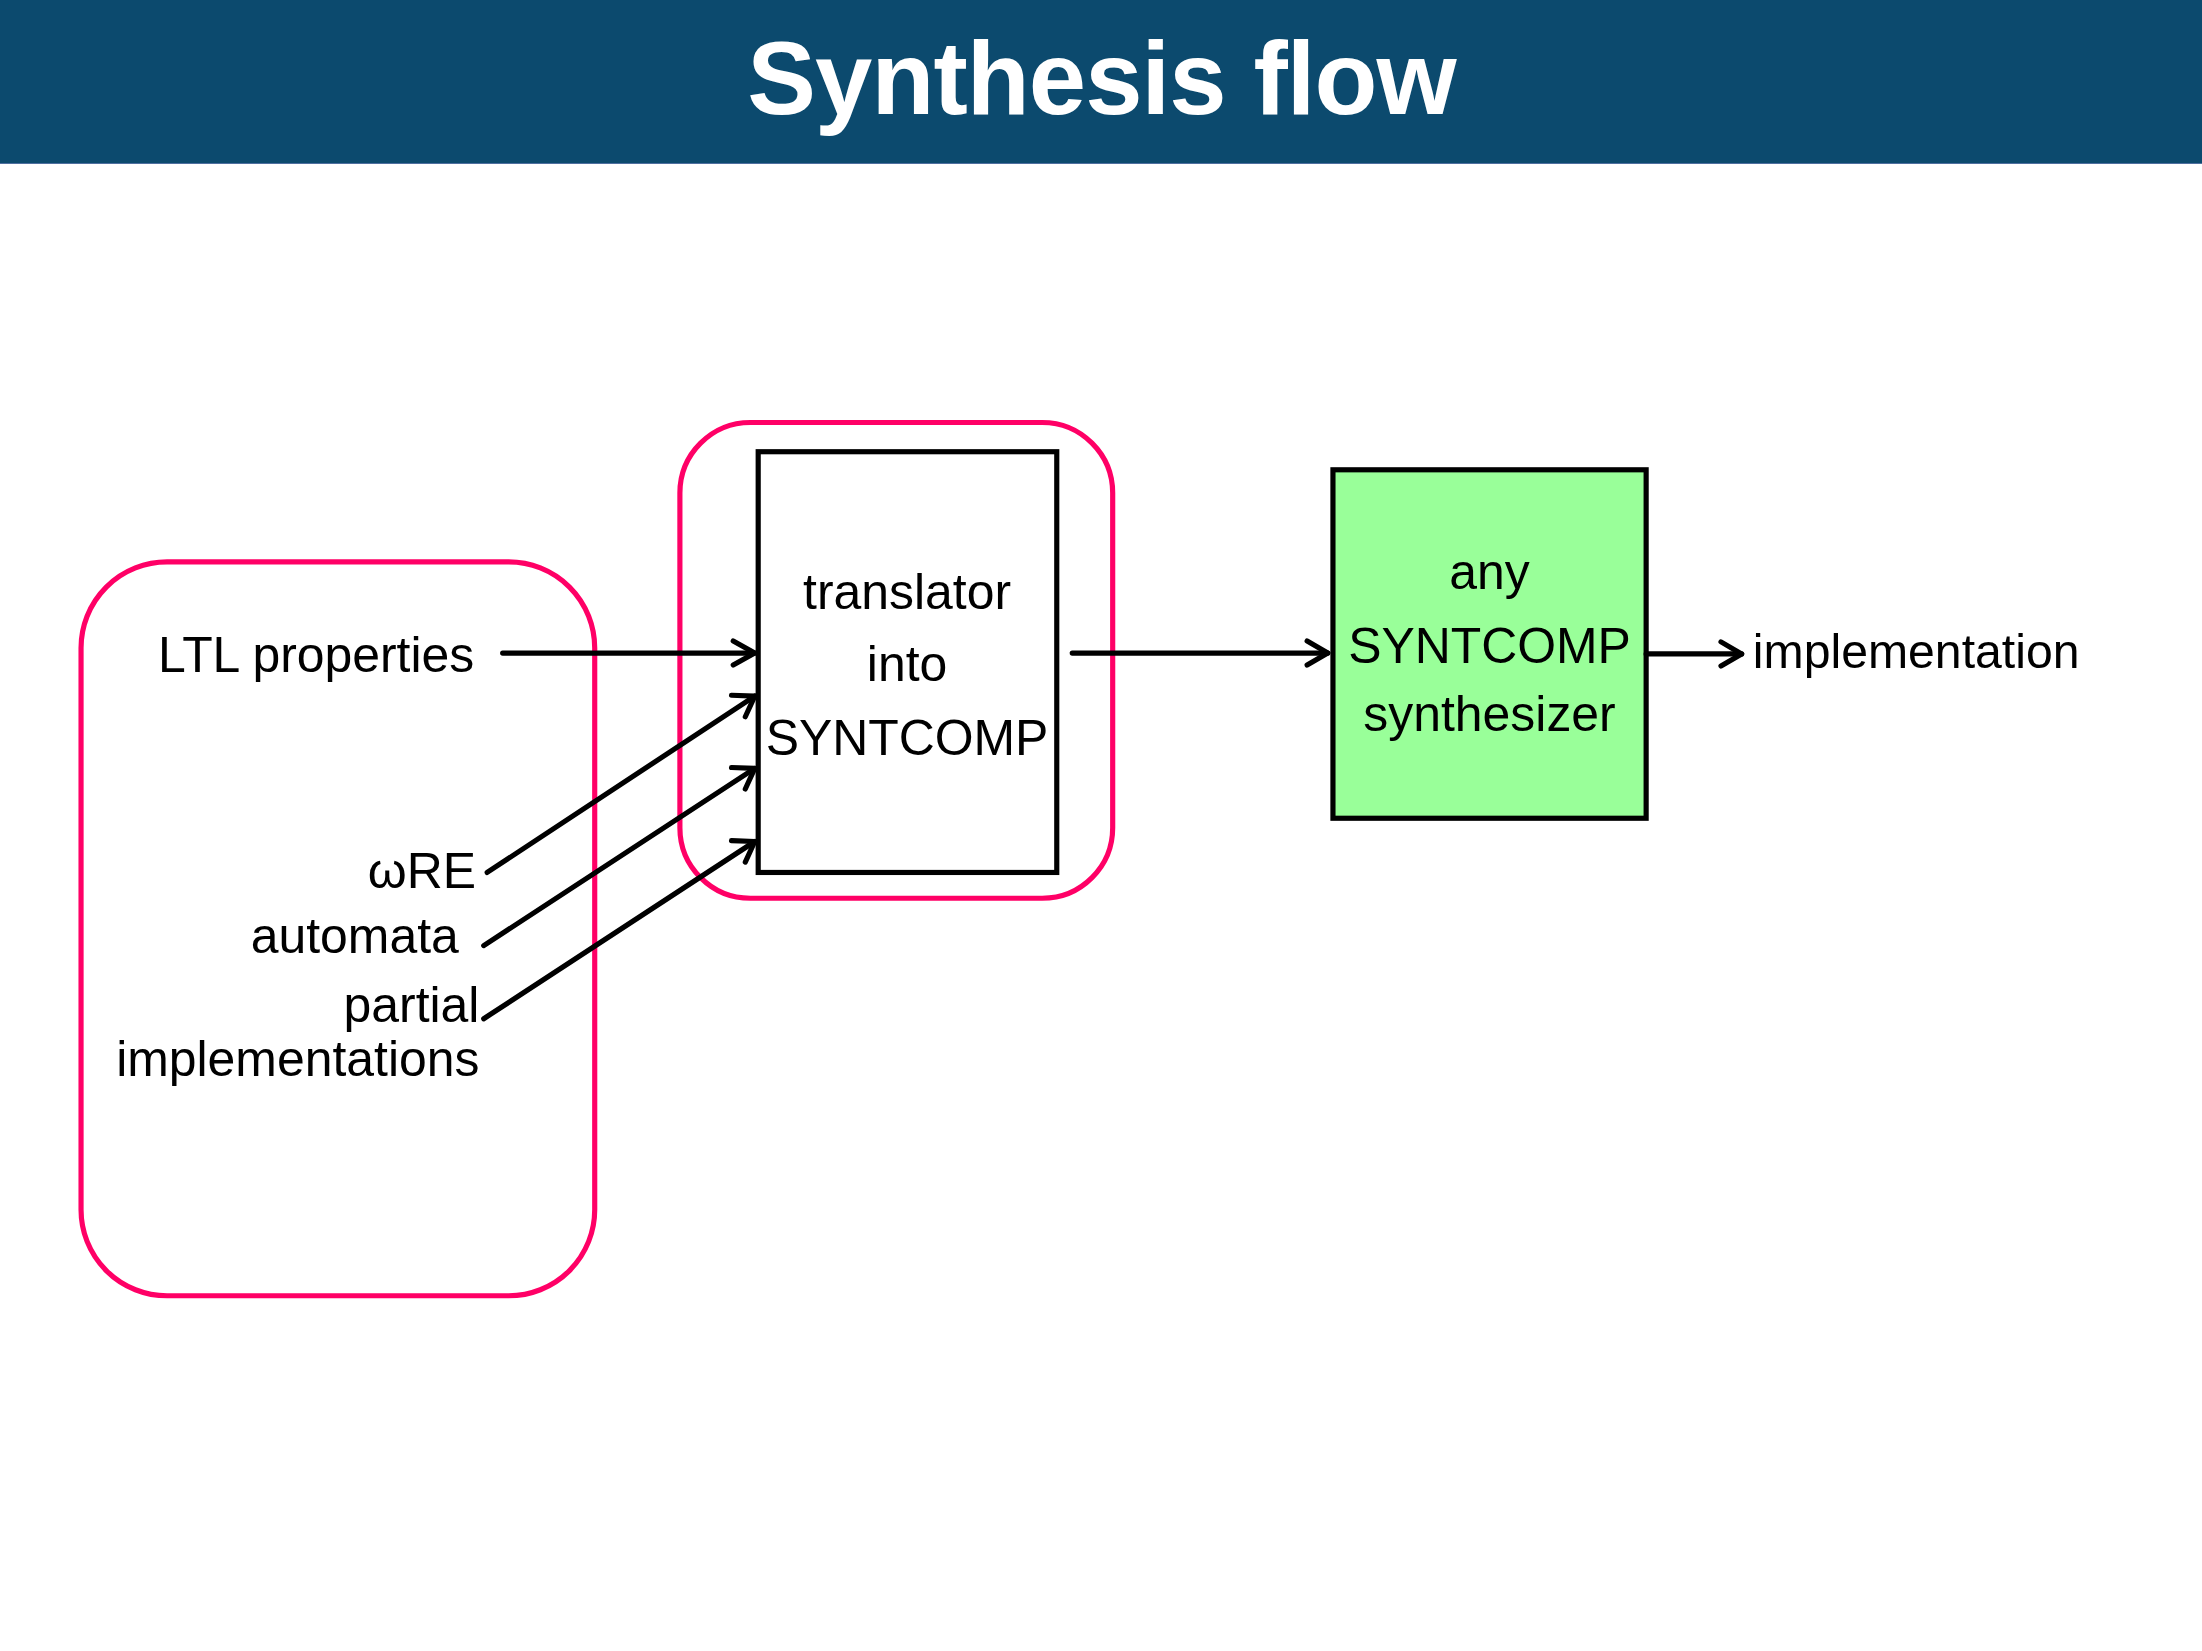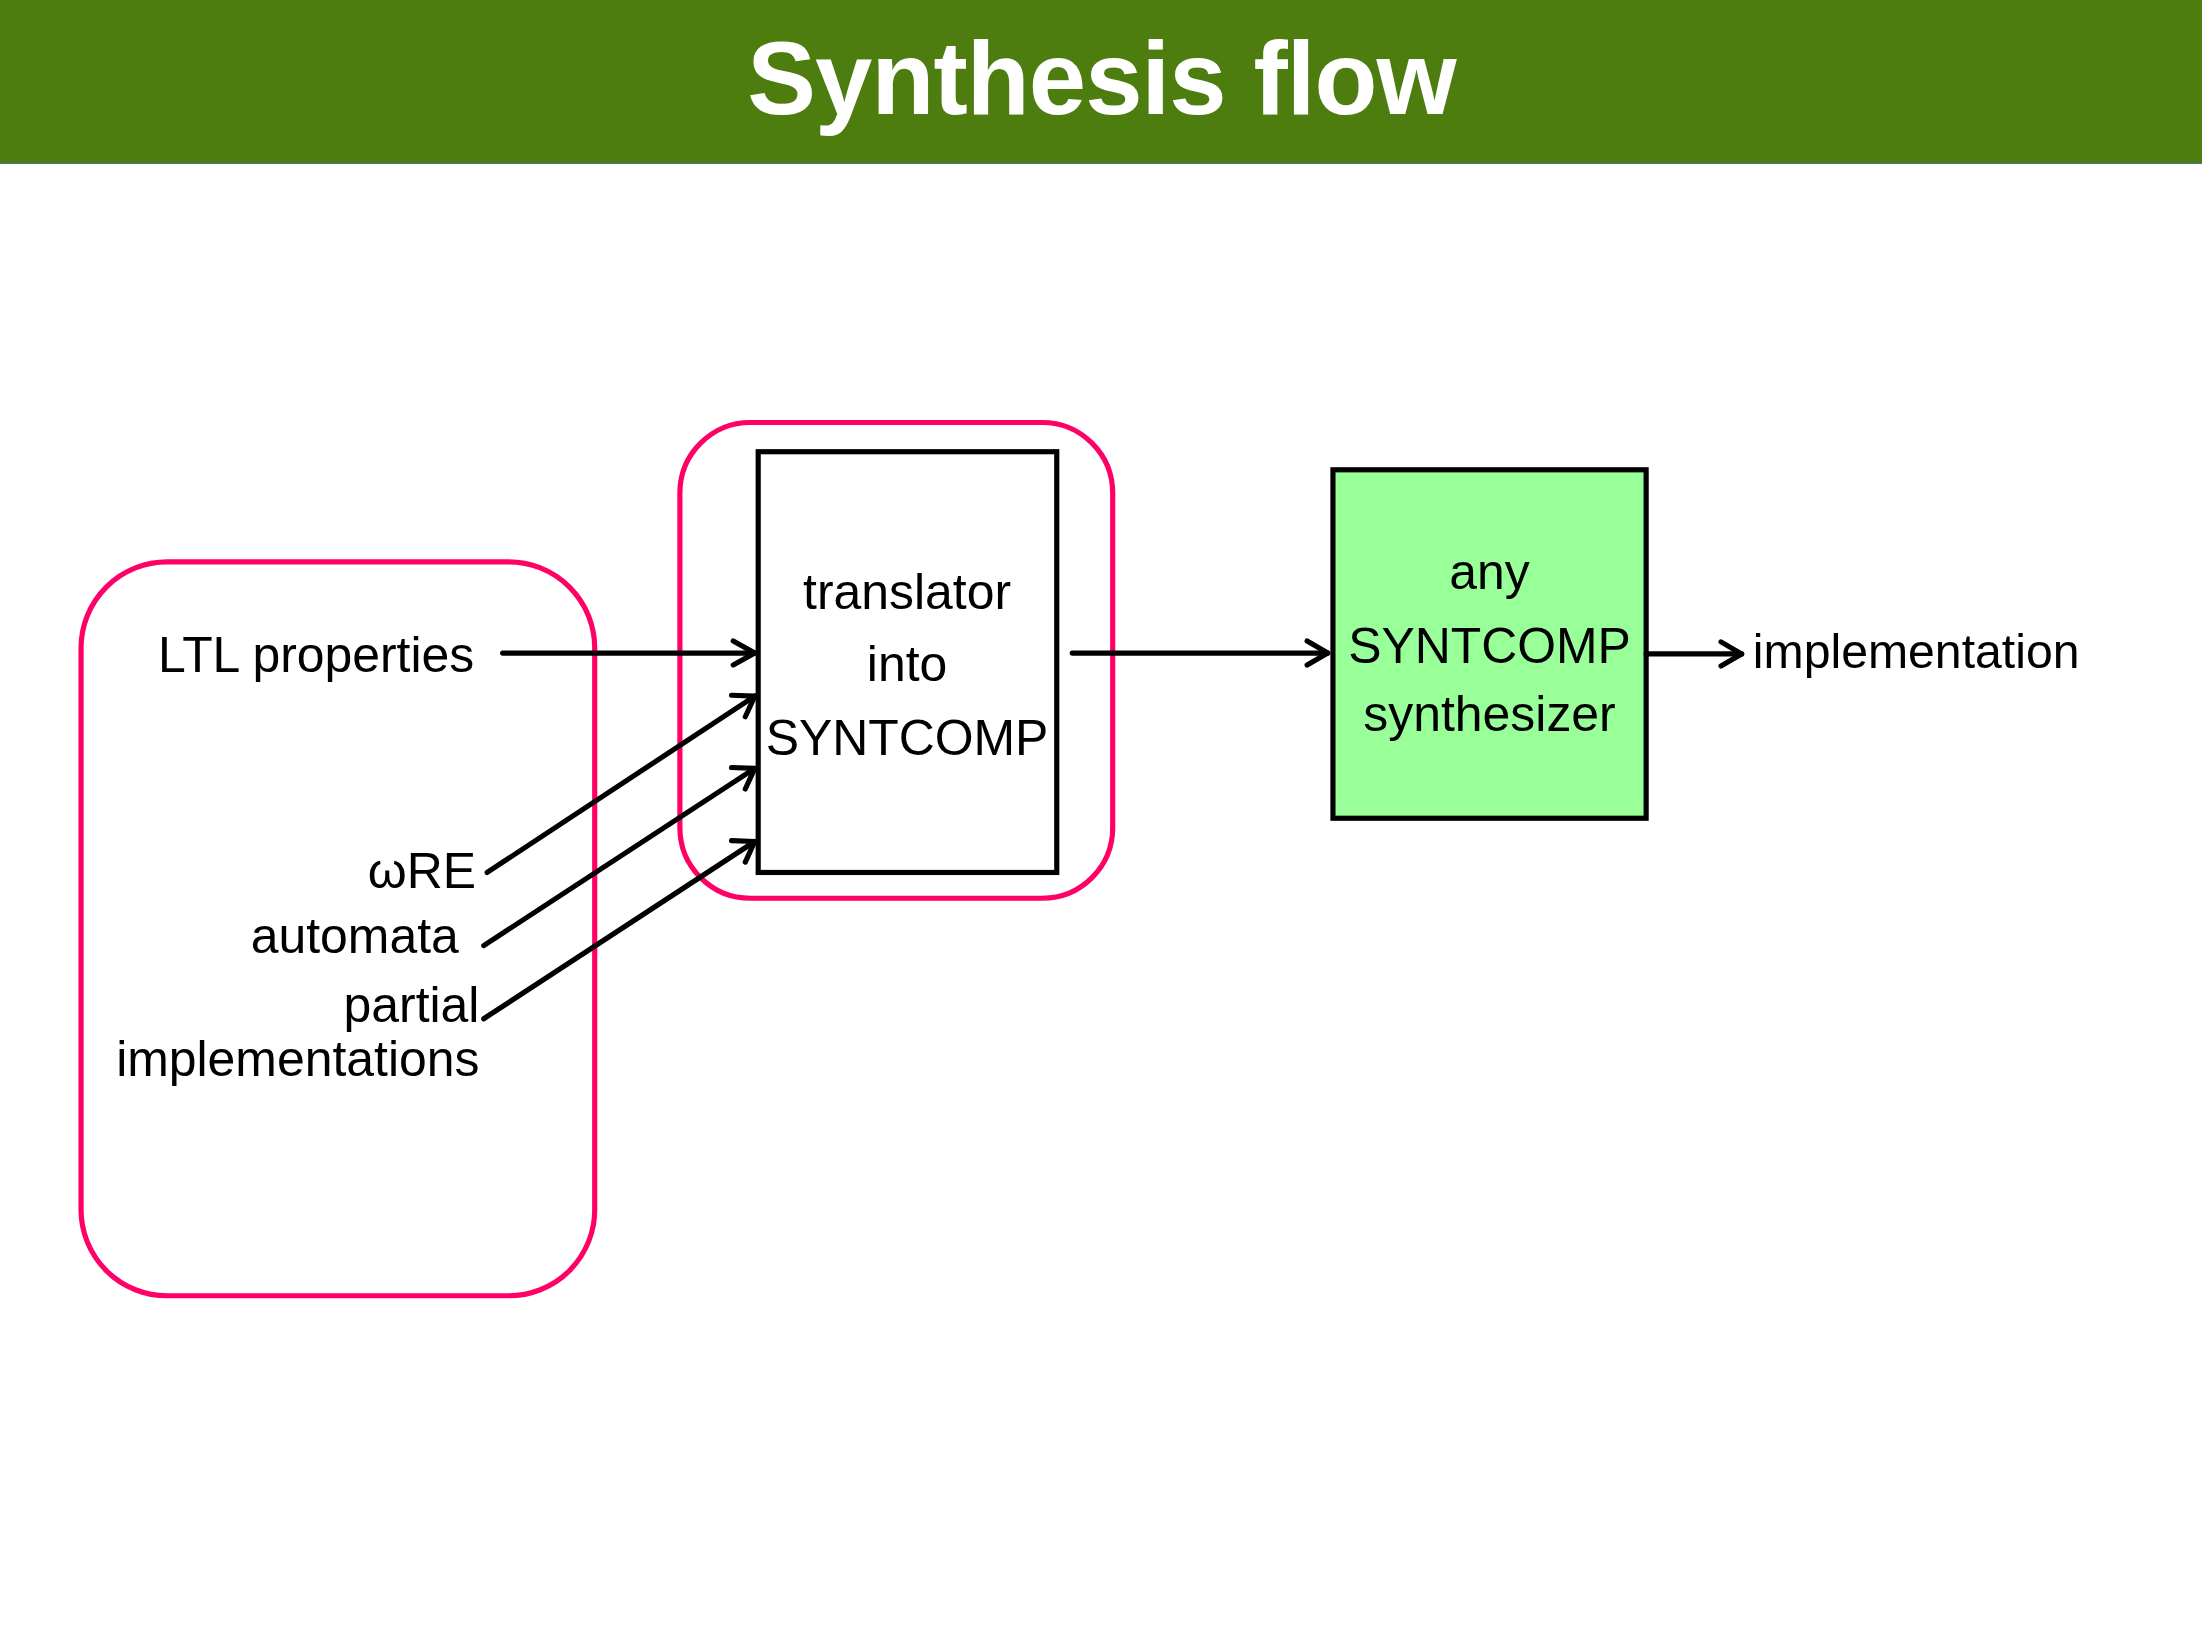--- a/index.html
+++ b/index.html
@@ -17,21 +17,21 @@
     .lbl { font-family: "Liberation Sans", sans-serif; font-size: 58px; fill: #000000; }
     .box-lbl { font-family: "Liberation Sans", sans-serif; font-size: 58px; fill: #000000; }
     .out-lbl { font-family: "Liberation Sans", sans-serif; font-size: 56px; fill: #000000; }
     .pink { fill: none; stroke: #FF0066; stroke-width: 6; }
     .conn { stroke: #000000; stroke-width: 6; fill: none; stroke-linecap: round; }
     .head { stroke: #000000; stroke-width: 6; fill: none; stroke-linecap: round; stroke-linejoin: round; }
   </style>
 </head>
 <body>
 
-<div class="header" style="background: #4d7c0f;">
+<div class="header" style="background: #0c4a6e;">
   <div class="title">Synthesis flow</div>
 </div>
 
 <svg class="diagram" width="2203" height="1652" viewBox="0 0 2560 1920" xmlns="http://www.w3.org/2000/svg">
 
   <rect class="pink" x="94" y="653" width="597" height="853" rx="100" ry="100" style="stroke: rgb(255, 0, 102);"></rect>
   <rect class="pink" x="790" y="491" width="503" height="553" rx="82" ry="82" style="stroke: rgb(255, 0, 102);"></rect>
 
   <rect x="881" y="525" width="347" height="489" fill="#ffffff" stroke="#000000" stroke-width="6"></rect>
   <text class="box-lbl" x="1054" y="708" text-anchor="middle">translator</text>

